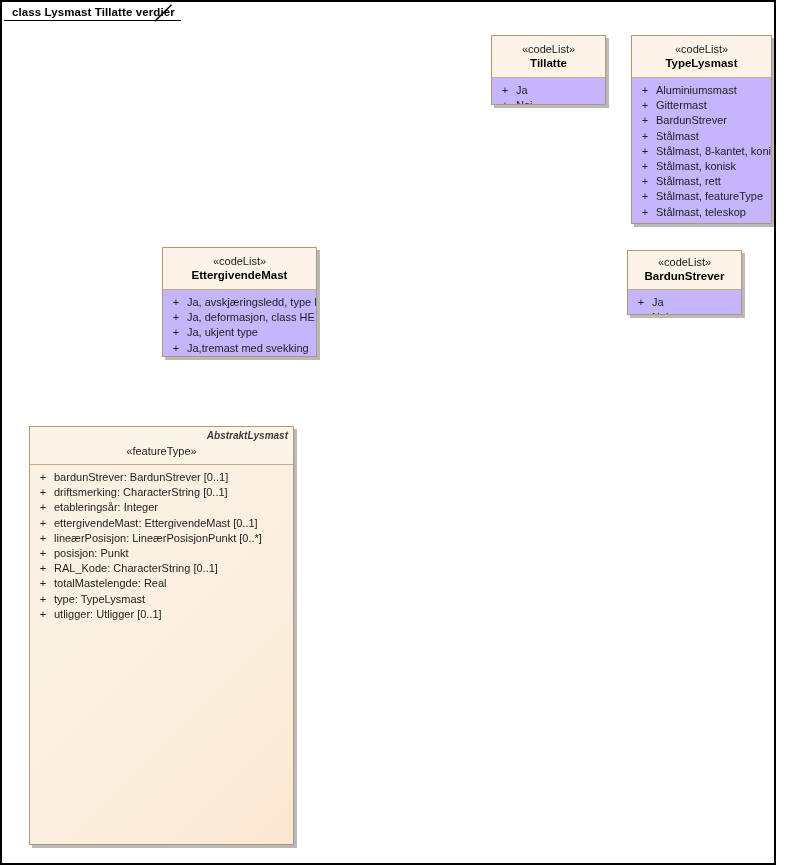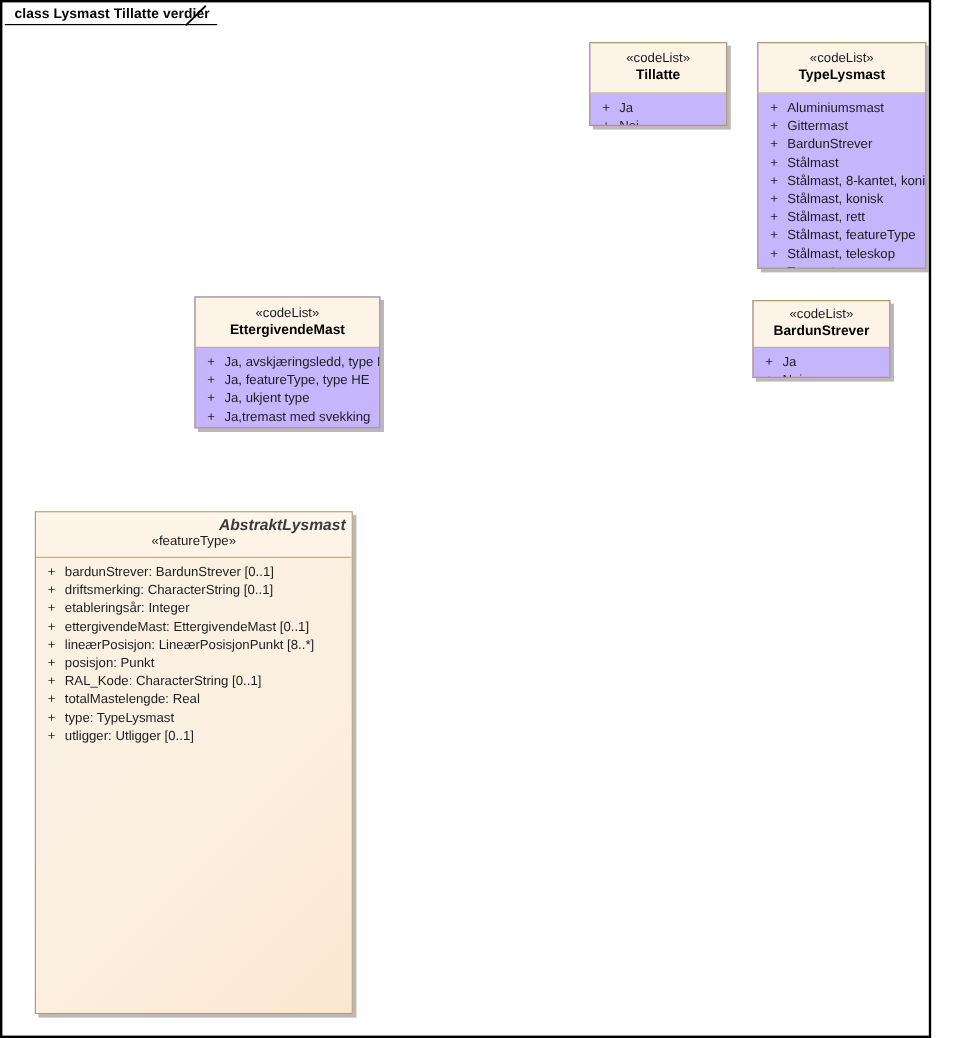--- a/index.html
+++ b/index.html
@@ -84,21 +84,21 @@
     font-weight: bold;
     color: #000000;
     line-height: 14px;
     display: block;
     white-space: nowrap;
   }
   .abstract-tag {
     position: absolute;
     right: 5px;
     top: 3px;
-    font-size: 13px;
+    font-size: 10px;
     font-style: italic;
     font-weight: bold;
     color: #3a3a3a;
     white-space: nowrap;
   }
   .uml-body {
     padding: 5px 2px 6px 2px;
     box-sizing: border-box;
   }
   .attr-row {
@@ -236,21 +236,21 @@
       <span class="stereotype">«codeList»</span>
       <span class="classname">EttergivendeMast</span>
     </div>
     <div class="uml-body">
       <div class="attr-row">
         <span class="attr-vis">+</span>
         <span class="attr-text">Ja, avskjæringsledd, type NE</span>
       </div>
       <div class="attr-row">
         <span class="attr-vis">+</span>
-        <span class="attr-text">Ja, featureType, type HE</span>
+        <span class="attr-text">Ja, deformasjon, class HE</span>
       </div>
       <div class="attr-row">
         <span class="attr-vis">+</span>
         <span class="attr-text">Ja, ukjent type</span>
       </div>
       <div class="attr-row">
         <span class="attr-vis">+</span>
         <span class="attr-text">Ja,tremast med svekking</span>
       </div>
       <div class="attr-row">
@@ -277,21 +277,21 @@
       <div class="attr-row">
         <span class="attr-vis">+</span>
         <span class="attr-text">etableringsår: Integer</span>
       </div>
       <div class="attr-row">
         <span class="attr-vis">+</span>
         <span class="attr-text">ettergivendeMast: EttergivendeMast [0..1]</span>
       </div>
       <div class="attr-row">
         <span class="attr-vis">+</span>
-        <span class="attr-text">lineærPosisjon: LineærPosisjonPunkt [8..*]</span>
+        <span class="attr-text">lineærPosisjon: LineærPosisjonPunkt [0..*]</span>
       </div>
       <div class="attr-row">
         <span class="attr-vis">+</span>
         <span class="attr-text">posisjon: Punkt</span>
       </div>
       <div class="attr-row">
         <span class="attr-vis">+</span>
         <span class="attr-text">RAL_Kode: CharacterString [0..1]</span>
       </div>
       <div class="attr-row">

